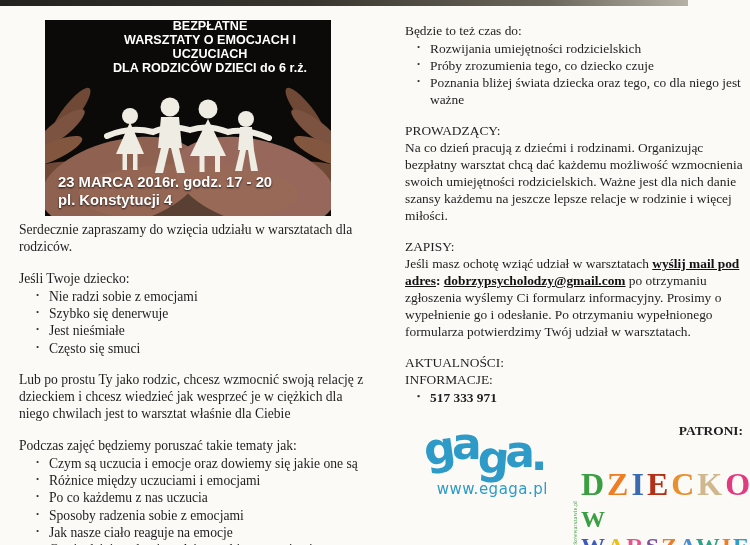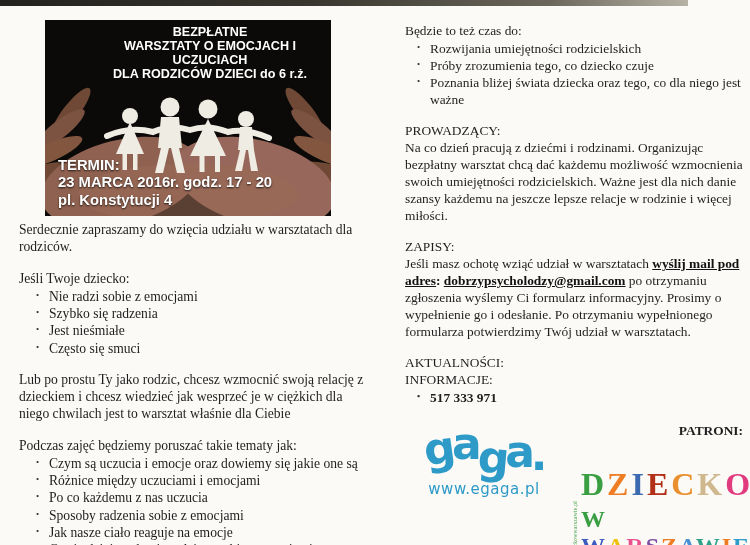--- a/index.html
+++ b/index.html
@@ -18,21 +18,21 @@
     background: linear-gradient(90deg,#23221f 0%, #39362f 45%, #6b675c 80%, #b5b1a4 100%);
   }
   
   .poster {
     position: absolute; left: 45px; top: 20px;
     width: 286px; height: 196px;
     background: #0b0a08; overflow: hidden;
   }
   .poster-titles {
     position: relative; z-index: 3;
-    padding-top: 6px; text-align: center;
+    padding-top: 0; text-align: center;
     color: #ffffff;
     font-family: "Liberation Sans", sans-serif;
     font-weight: bold; font-size: 12.6px; line-height: 1.1; margin-left: 44px;
   }
   .hands-svg { position: absolute; left: 0; top: 50px; width: 286px; height: 146px; z-index: 1; }
   .termin {
     position: absolute; left: 13px; bottom: 7px; z-index: 4;
     color: #ffffff;
     font-family: "Liberation Sans", sans-serif;
     font-weight: bold; font-size: 14.8px; line-height: 1.18;
@@ -66,21 +66,21 @@
     font-family: "DejaVu Sans", sans-serif;
     color: #2d9ac8;
   }
   .gaga-word { font-weight: bold; font-size: 44px; letter-spacing: -4px; line-height: 1.05; }
   .gaga-word span { display: inline-block; }
   .gaga-word span:nth-child(1) { transform: rotate(-8deg) translateY(-2px); }
   .gaga-word span:nth-child(2) { transform: translateY(-7px); }
   .gaga-word span:nth-child(3) { transform: translateY(7px) rotate(5deg); }
   .gaga-word span:nth-child(4) { transform: translateY(1px); }
   .gaga-word span:nth-child(5) { transform: translateY(4px); }
-  .gaga-url { font-size: 15px; letter-spacing: .5px; margin-top: 6px; }
+  .gaga-url { font-size: 15px; letter-spacing: .5px; margin-top: 6px; text-align: right; }
   .dziecko {
     position: absolute; left: 571px; top: 438px; width: 176px;
     font-family: Liberation Serif, serif; font-weight: bold; margin-top: 30px;
   }
   .dziecko-vertical {
     position: absolute; left: 1px; top: 103px;
     transform: rotate(-90deg); transform-origin: left top;
     font-size: 5.5px; font-weight: normal; color: #3a9f42;
     width: 95px; letter-spacing: .3px; white-space: nowrap;
   }
@@ -137,33 +137,32 @@
       <rect x="170" y="86" width="5" height="16"></rect>
 
       <circle cx="201" cy="49" r="8"></circle>
       <path d="M195 57 L207 57 L209 80 L193 80 Z"></path>
       <path d="M195 80 L201 80 L197 101 L190 101 Z"></path>
       <path d="M203 80 L209 80 L213 101 L206 101 Z"></path>
     </g>
   </svg>
 
   <div class="termin">
-    <div>TERMIN:</div>
     <div>23 MARCA 2016r. godz. 17 - 20</div>
     <div>pl. Konstytucji 4</div>
   </div>
 </div>
 
 <div class="left-text">
   <p>Serdecznie zapraszamy do wzięcia udziału w warsztatach dla rodziców.</p>
 
   <p class="bold-heading mt14">Jeśli Twoje dziecko:</p>
   <ul class="dots">
       <li>Nie radzi sobie z emocjami</li>
-      <li>Szybko się radzenia</li>
+      <li>Szybko się denerwuje</li>
       <li>Jest nieśmiałe</li>
       <li>Często się smuci</li>
     </ul>
 
   <p class="mt14">Lub po prostu Ty jako rodzic, chcesz wzmocnić swoją relację z dzieckiem i chcesz wiedzieć jak wesprzeć je w ciężkich dla niego chwilach jest to warsztat właśnie dla Ciebie</p>
 
   <p class="bold-heading mt14">Podczas zajęć będziemy poruszać takie tematy jak:</p>
   <ul class="dots">
       <li>Czym są uczucia i emocje oraz dowiemy się jakie one są</li>
       <li>Różnice między uczuciami i emocjami</li>

